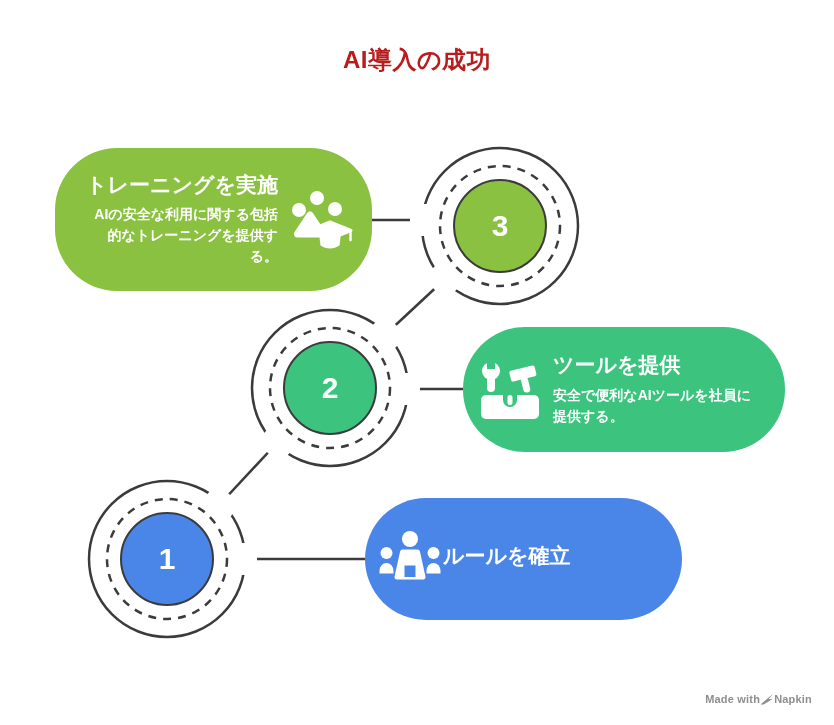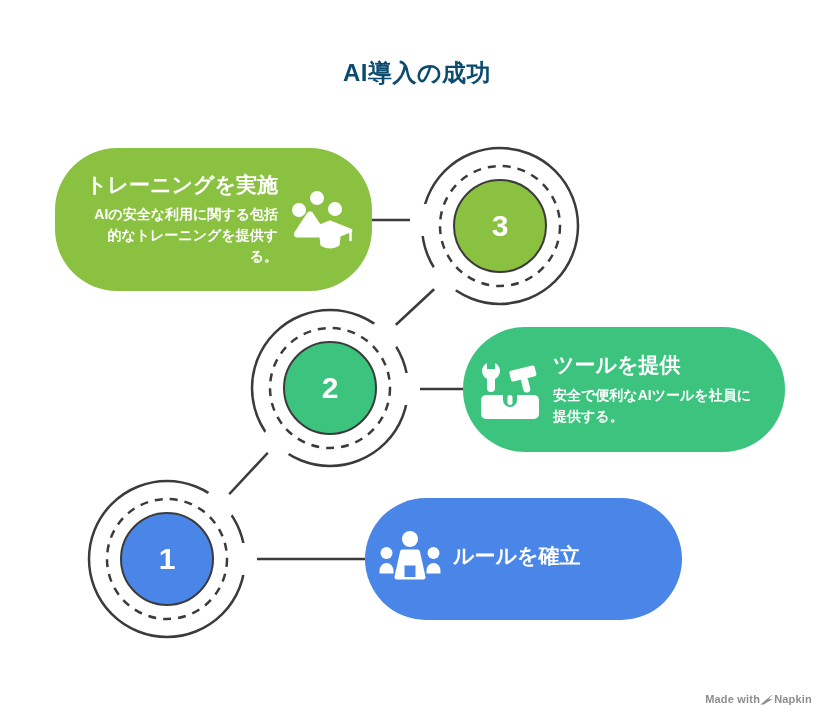--- a/index.html
+++ b/index.html
@@ -28,40 +28,40 @@
   .node-1 { left: 120px; top: 512px; }
   .node-num { color: #ffffff; font-size: 30px; font-weight: bold; }
 
   .card {
     position: absolute; box-sizing: border-box;
     display: flex; align-items: center;
     border-radius: 62px; color: #ffffff;
   }
   .card-3 { left: 55px;  top: 148px; width: 317px; height: 143px; padding: 0 18px 0 30px; gap: 10px; }
   .card-2 { left: 463px; top: 327px; width: 322px; height: 125px; padding: 0 22px 0 14px; gap: 10px; }
-  .card-1 { left: 365px; top: 498px; width: 317px; height: 122px; padding: 0 20px 0 12px; gap: 10px; }
+  .card-1 { left: 365px; top: 498px; width: 317px; height: 122px; padding: 0 20px 0 12px; }
 
   .card-icon { width: 66px; height: 66px; flex: 0 0 auto; display: flex; align-items: center; justify-content: center; }
   .card-text { flex: 1 1 auto; }
   .card-text.align-right { text-align: right; }
   .card-text h2 { margin: 0 0 7px 0; font-size: 21px; font-weight: bold; line-height: 1.2; }
   .card-text p  { margin: 0; font-size: 14px; font-weight: 600; line-height: 1.5; }
 
   .footer {
     position: absolute; right: 22px; bottom: 20px;
     display: flex; align-items: center; 
     font-size: 11px; font-weight: 600; letter-spacing: 0.2px;
   }
 </style>
 </head>
 <body>
 
 <div class="canvas">
 
-  <h1 class="title" style="color: #0c4a6e; margin-top: 13px;">AI導入の成功</h1>
+  <h1 class="title" style="color: #b91c1c;">AI導入の成功</h1>
 
   <svg class="wires" width="834" height="725" viewBox="0 0 834 725">
 
     <g fill="none" stroke-width="2.5" stroke="#3B3B3B">
       <line x1="371" y1="220" x2="424" y2="220"></line>
       <line x1="444" y1="280" x2="386" y2="334"></line>
       <line x1="408" y1="389" x2="463" y2="389"></line>
       <line x1="276" y1="444" x2="221" y2="503"></line>
       <line x1="245" y1="559" x2="365" y2="559"></line>
       <circle cx="500" cy="226" r="78"></circle>

